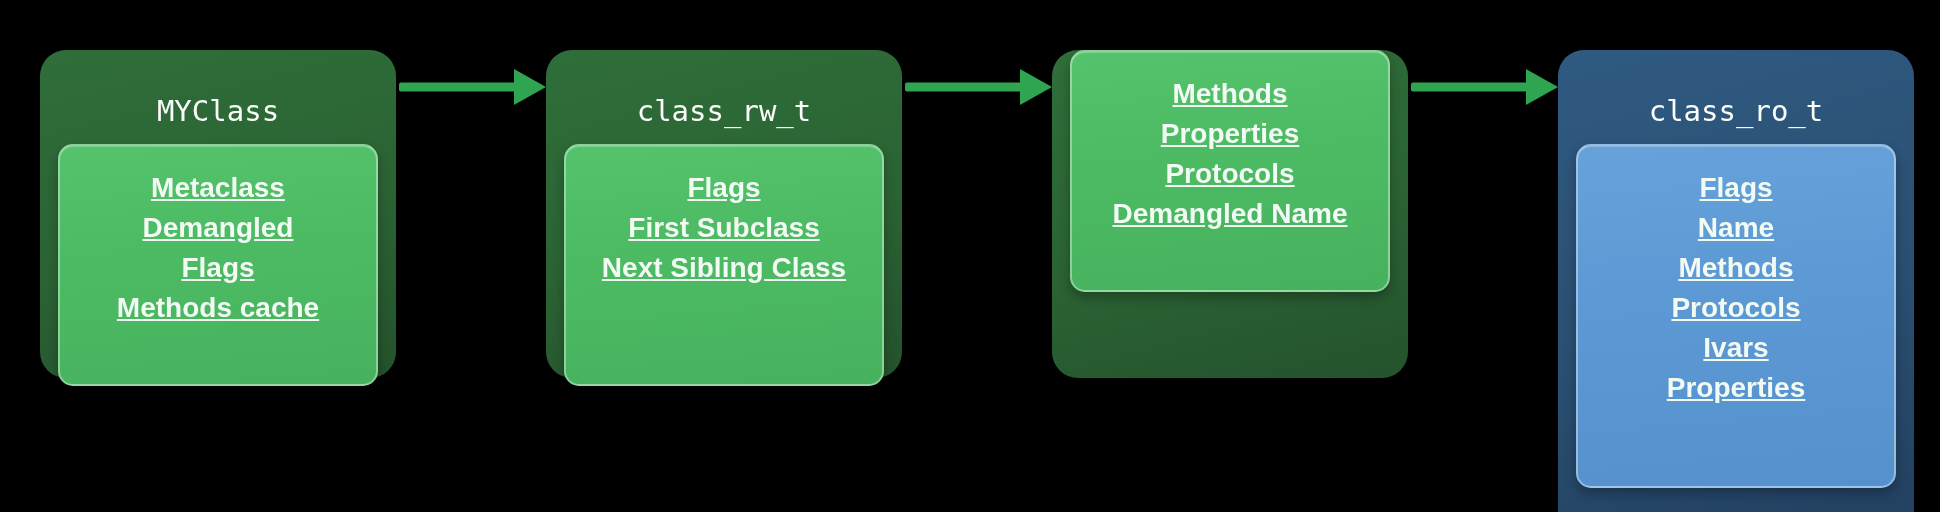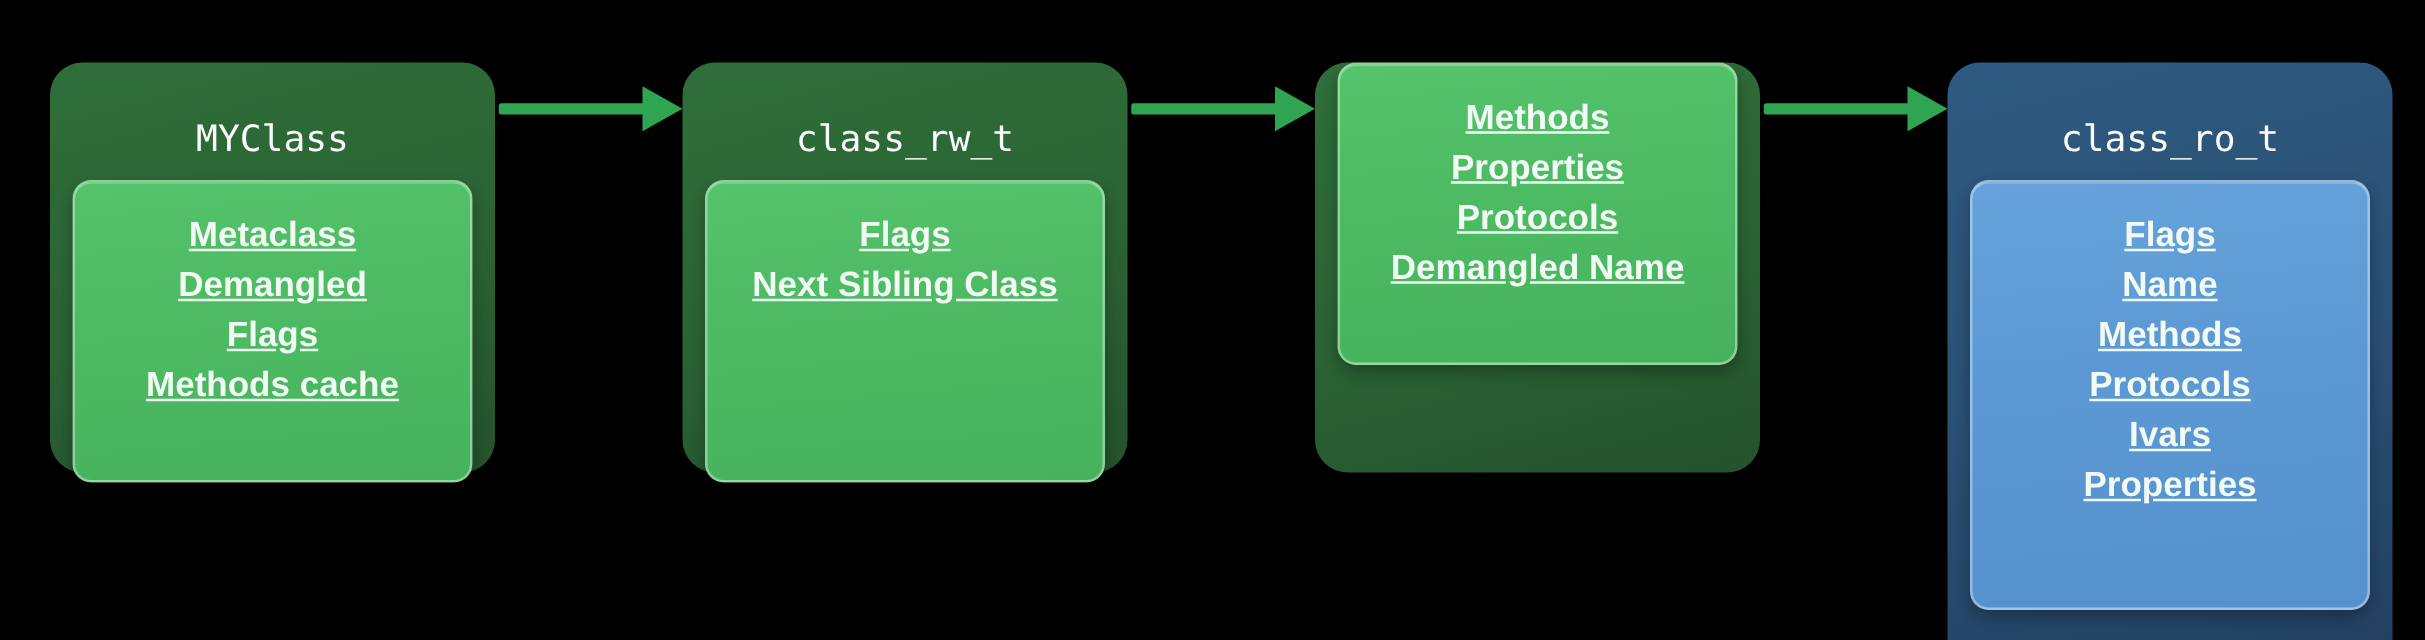--- a/index.html
+++ b/index.html
@@ -123,20 +123,21 @@
 
   <div class="arrow">
     <div class="shaft"></div>
     <div class="head"></div>
   </div>
 
   <div class="node green">
     <div class="node-title">class_rw_t</div>
     <div class="node-body">
       <div class="node-item">Flags</div>
+      <div class="node-item">First Subclass</div>
       <div class="node-item">Next Sibling Class</div>
     </div>
   </div>
 
   <div class="arrow">
     <div class="shaft"></div>
     <div class="head"></div>
   </div>
 
   <div class="node green">

